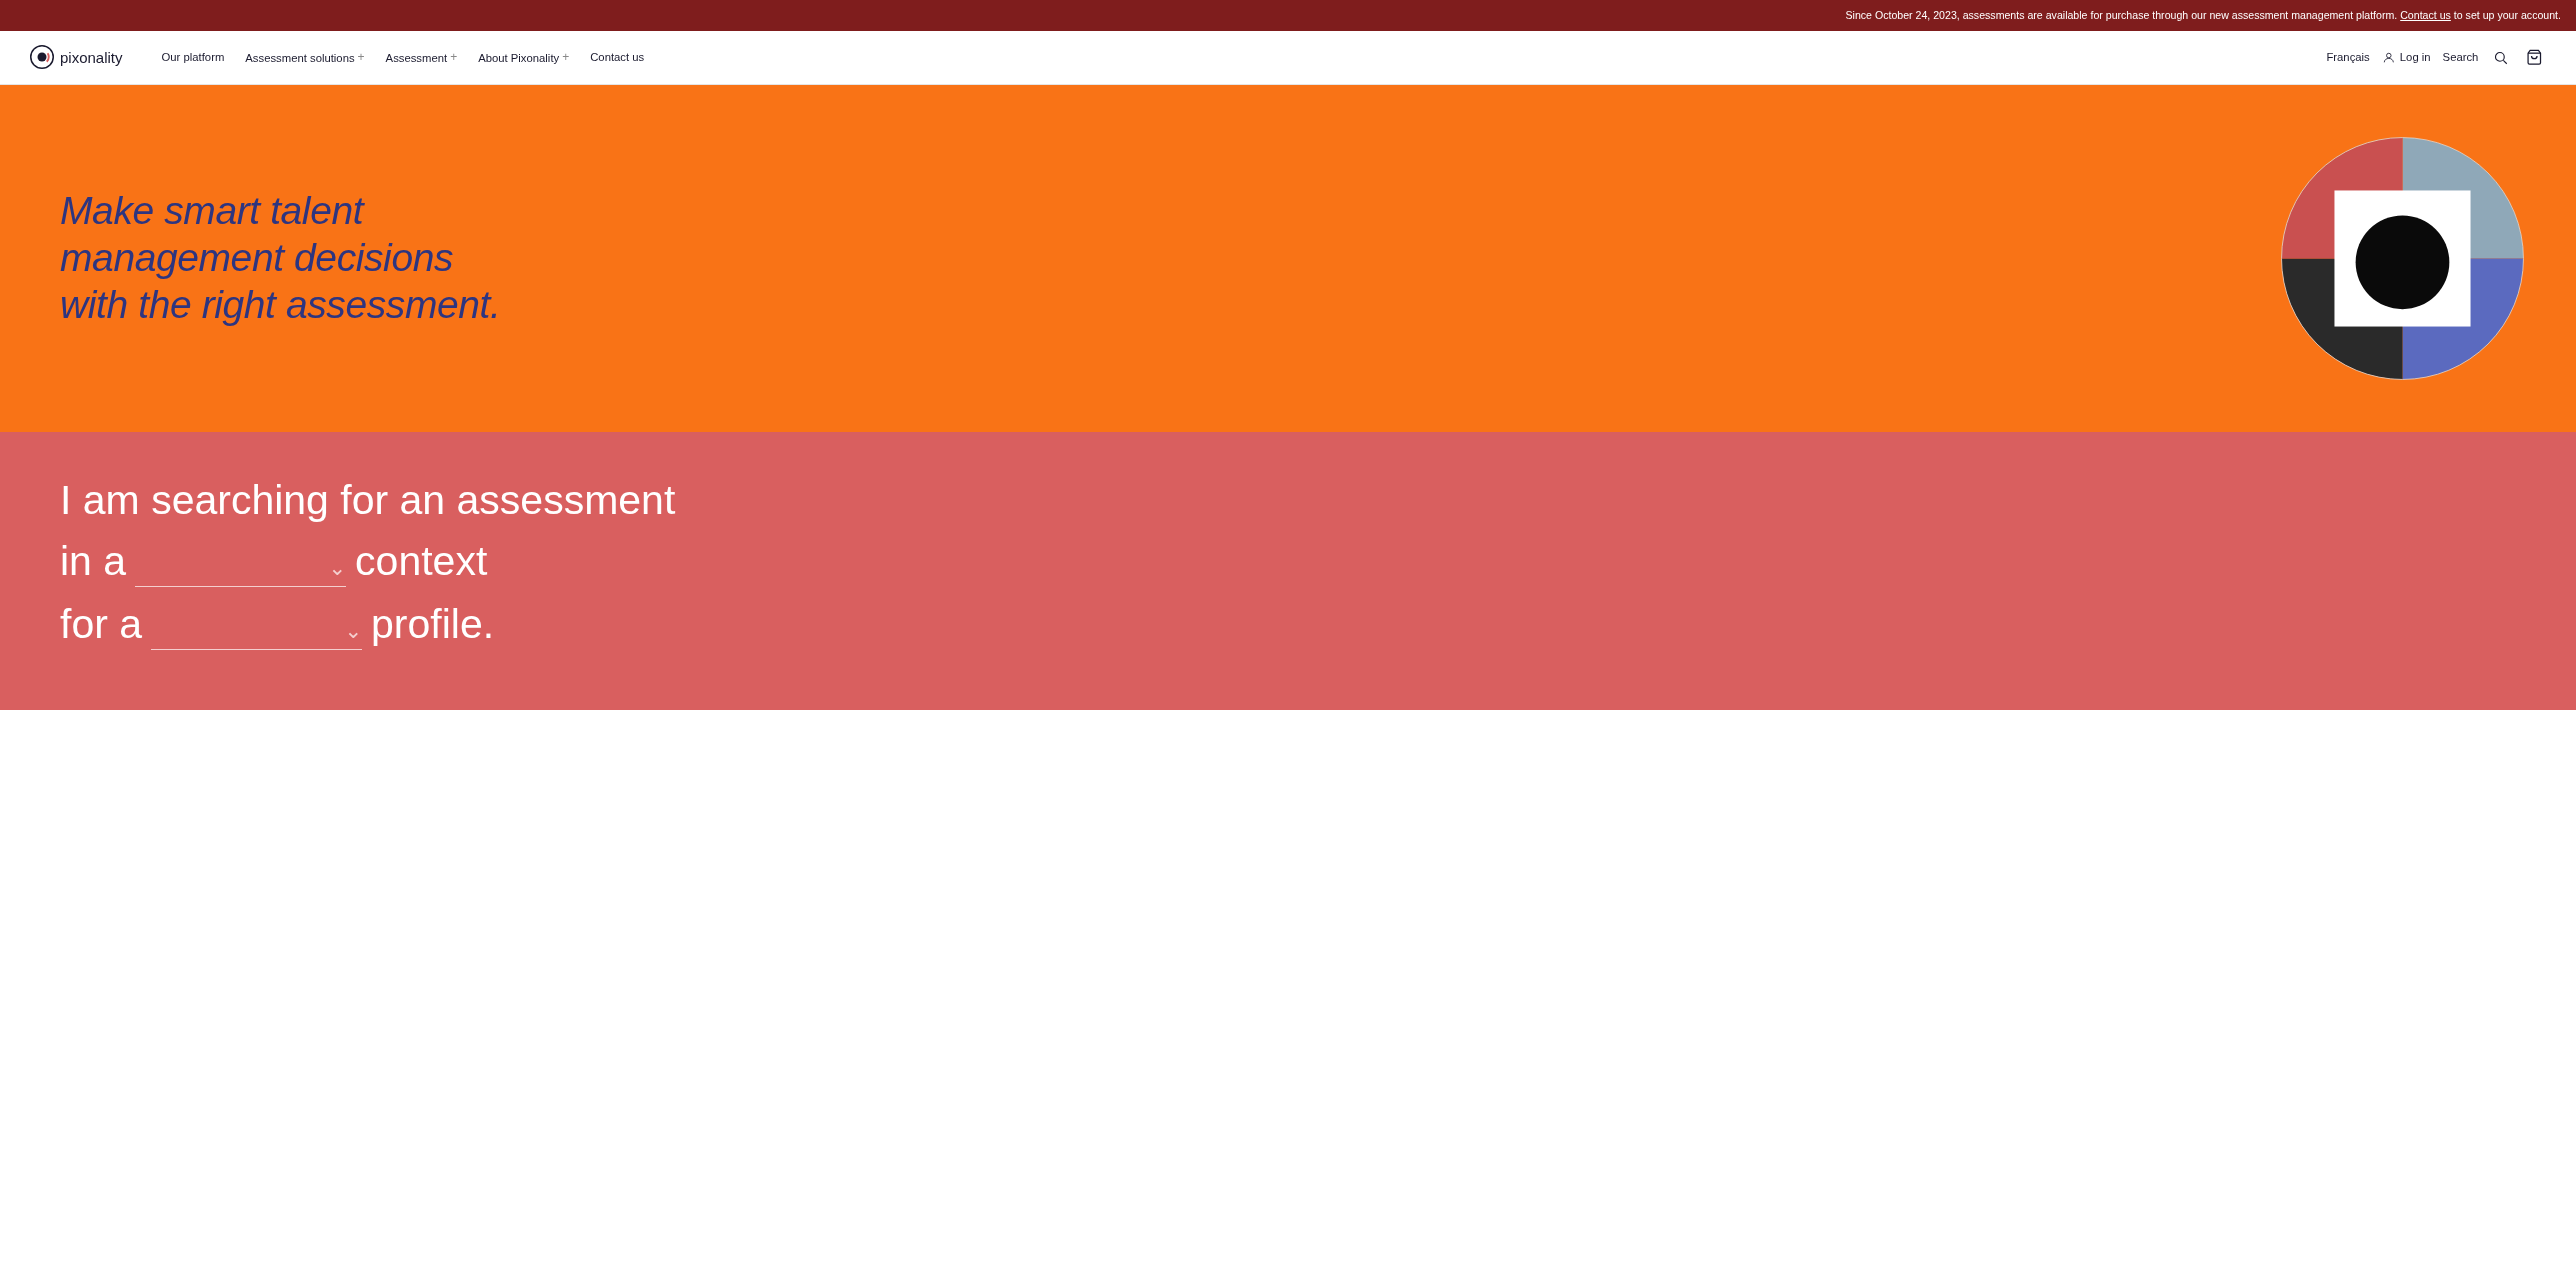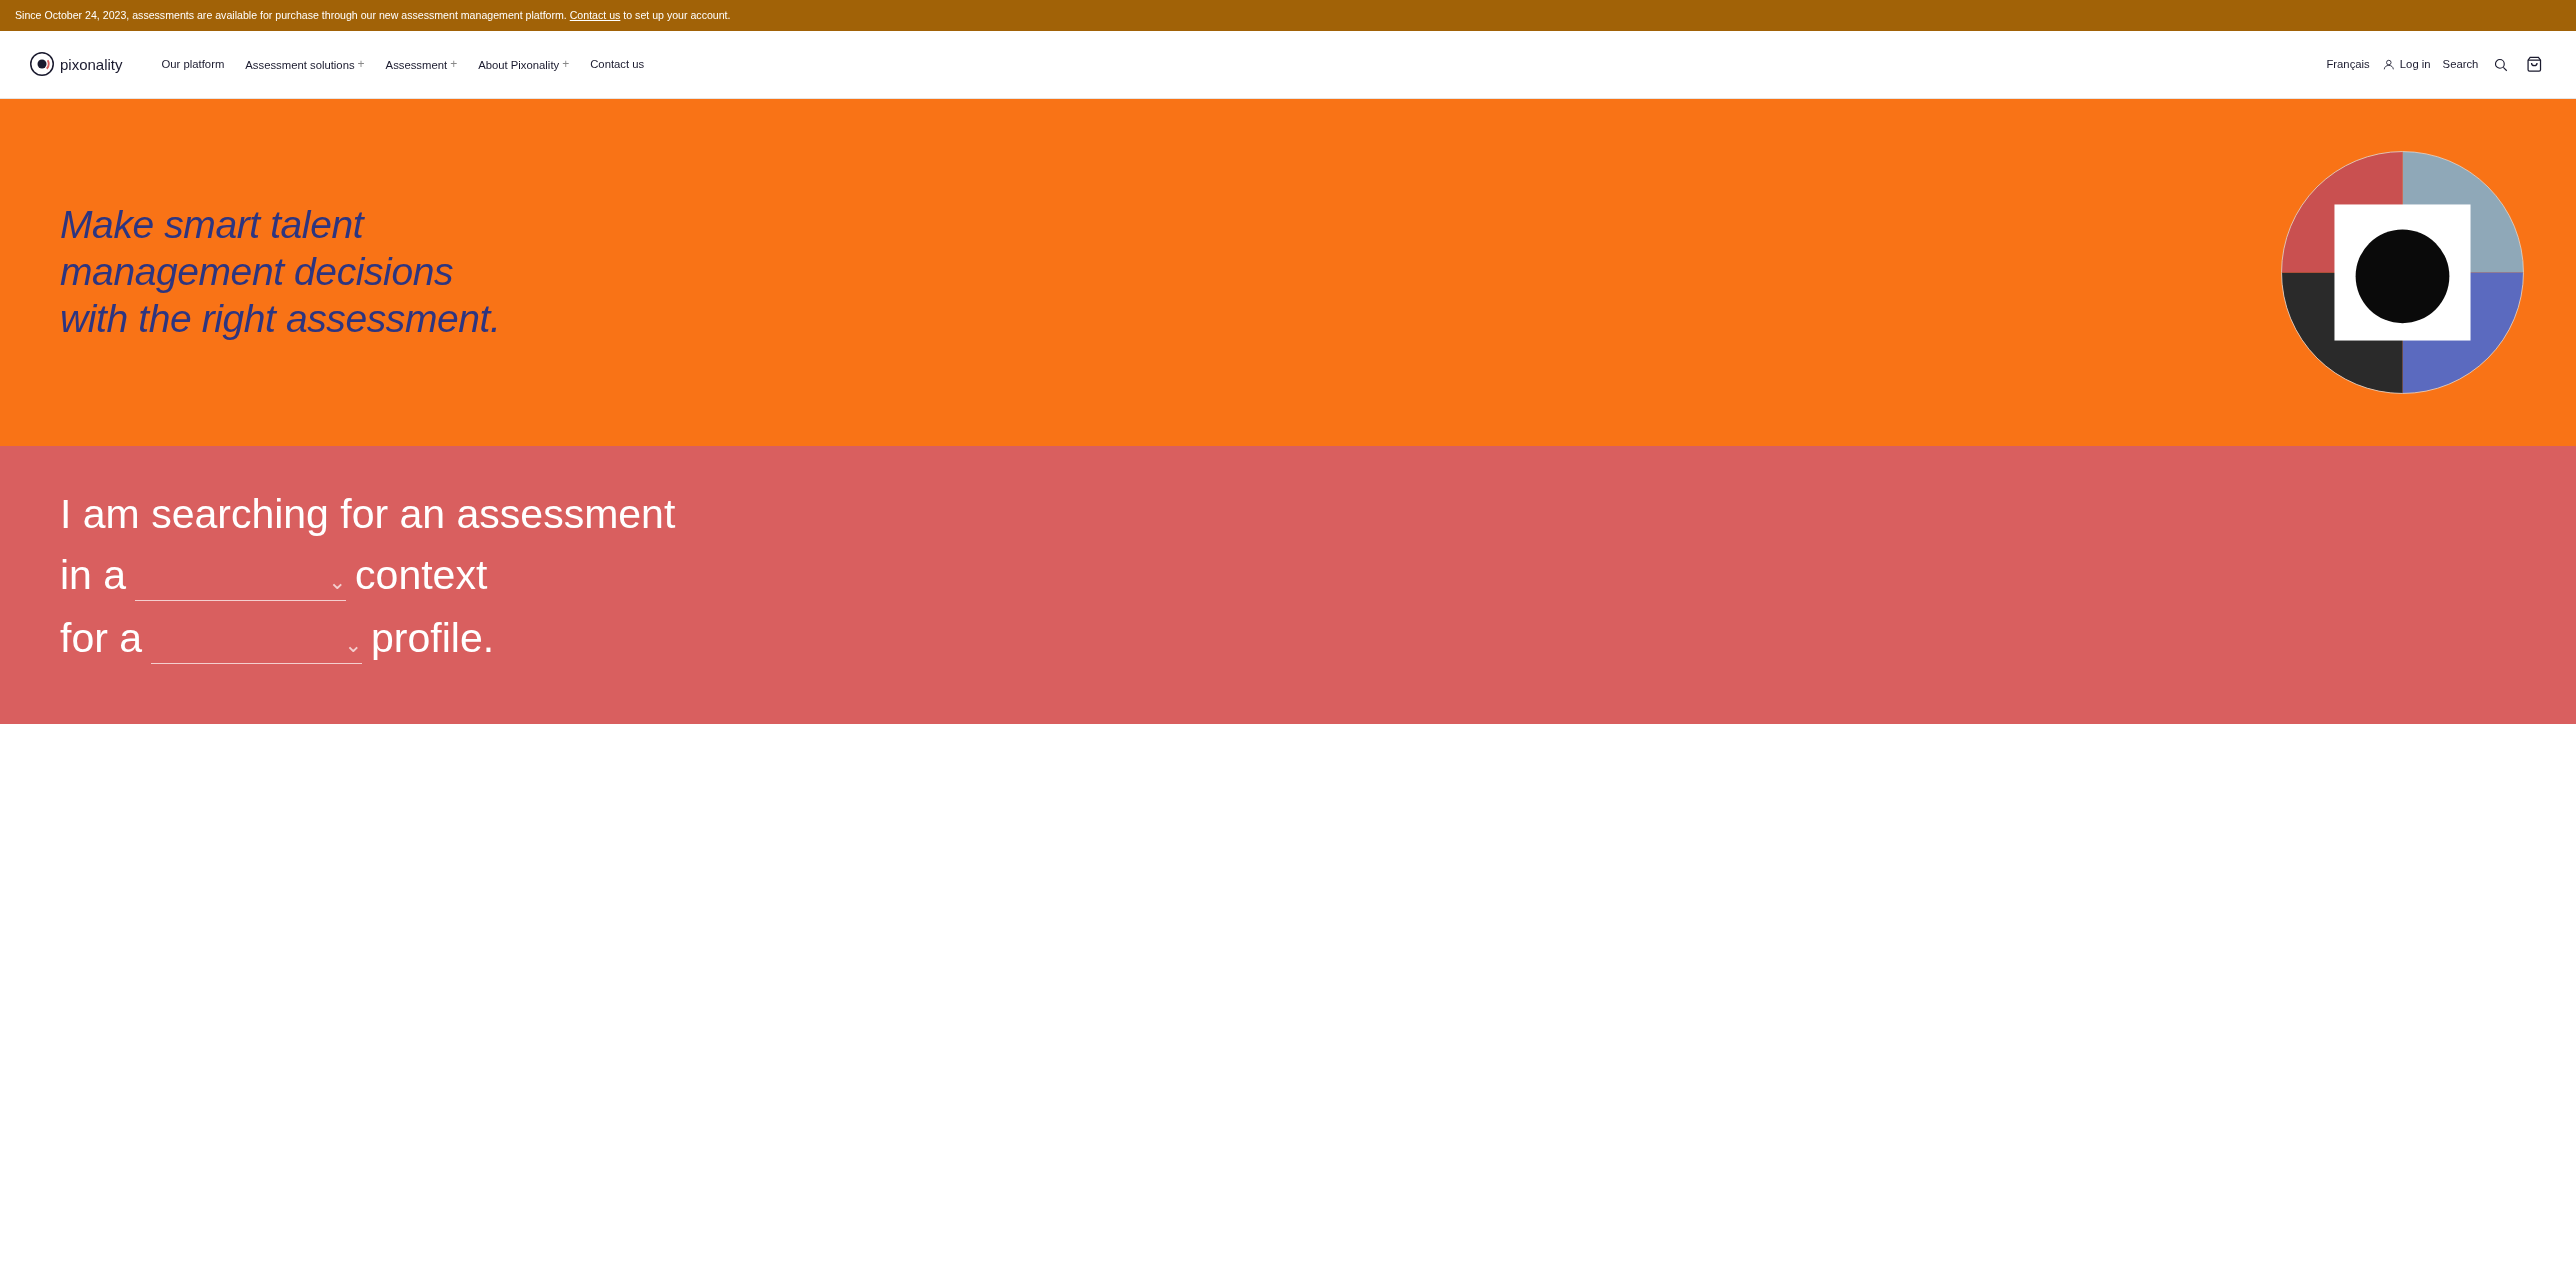--- a/index.html
+++ b/index.html
@@ -6,38 +6,38 @@
 
     body {
       font-family: -apple-system, BlinkMacSystemFont, 'Segoe UI', Helvetica, Arial, sans-serif;
       background: #fff;
       color: #1a1a2e;
       overflow-x: hidden;
     }
 
     
     .announcement-bar {
-      background: #a16207;
+      background: #7f1d1d;
       color: #fff;
-      text-align: left;
+      text-align: right;
       padding: 7.5px 15px;
       font-size: 10.6px;
       line-height: 1.5;
     }
     .announcement-bar a {
       color: #fff;
       text-decoration: underline;
     }
 
     
     .header {
       display: flex;
       align-items: center;
       padding: 18px 30px;
-      height: 68px;
+      height: 54px;
       border-bottom: 0.8px solid #e5e5e5;
       background: #fff;
     }
     .logo {
       display: flex;
       align-items: center;
       gap: 6px;
       text-decoration: none;
       color: #1a1a2e;
       font-size: 15px;

